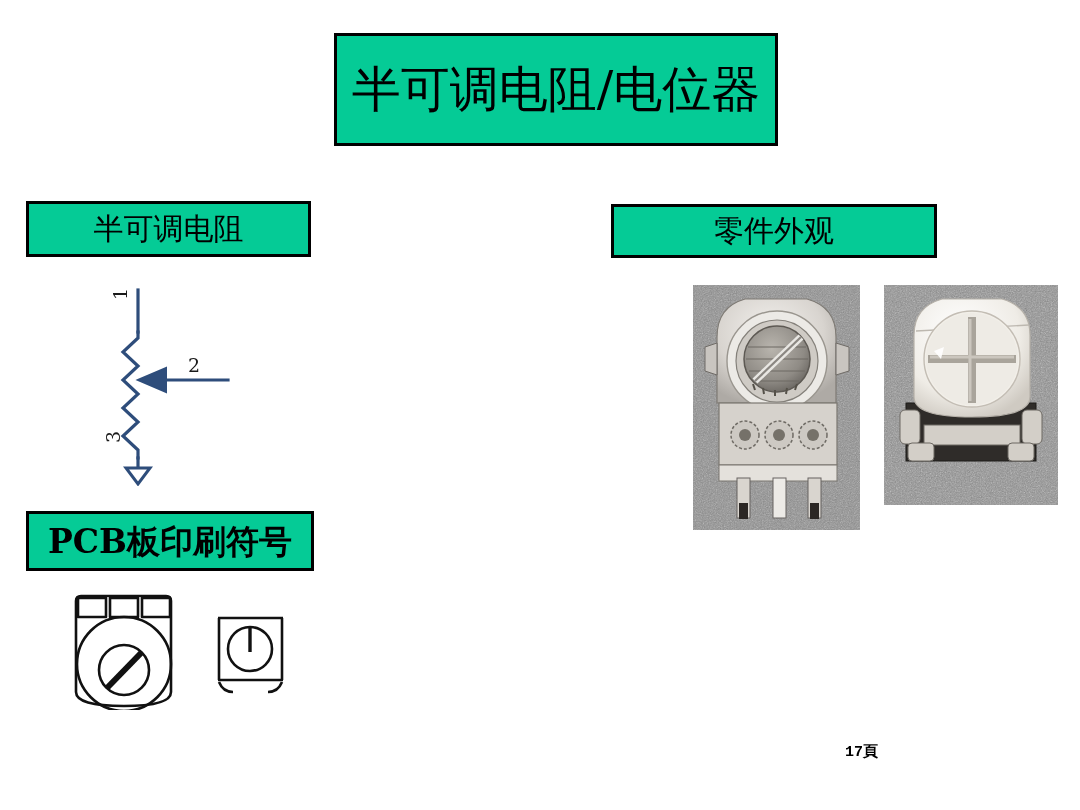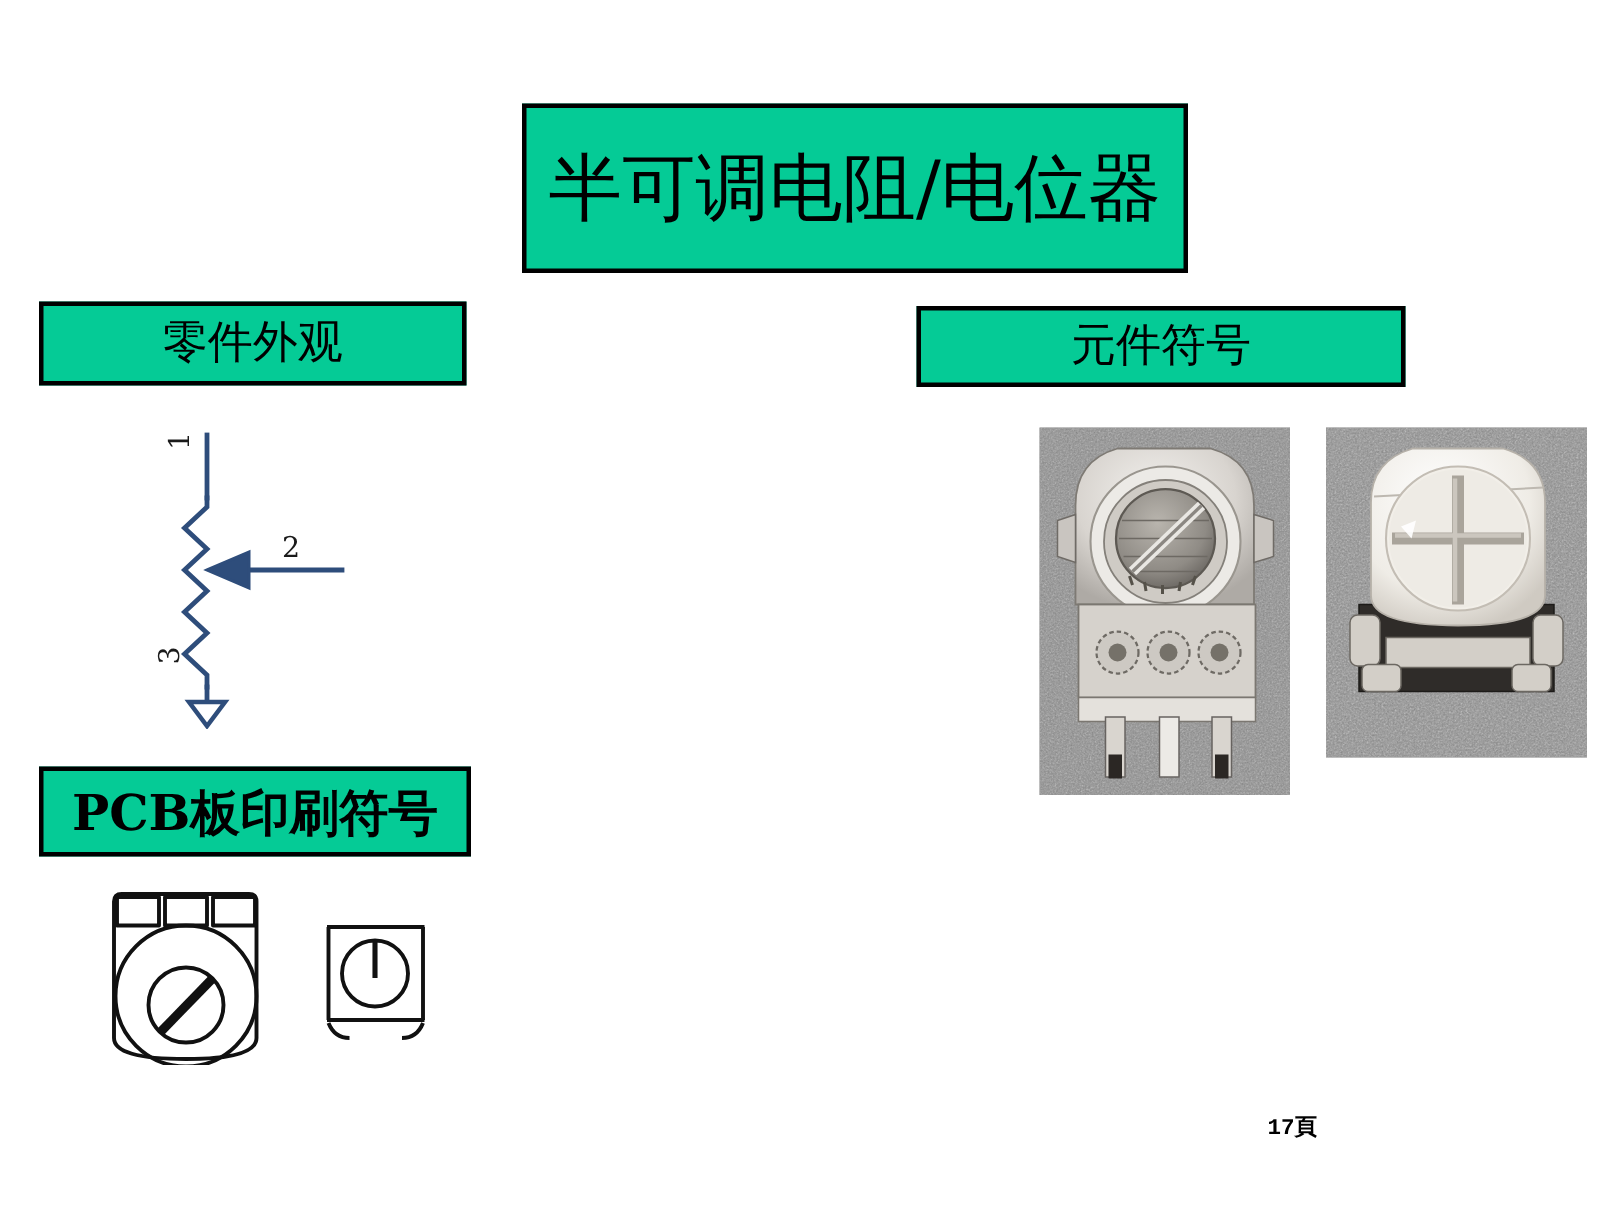--- a/index.html
+++ b/index.html
@@ -30,24 +30,23 @@
     box-sizing: border-box;
     display: flex;
     align-items: center;
     justify-content: center;
     color: #000000;
     font-family: "DejaVu Serif", "Liberation Serif", serif;
     line-height: 1;
     white-space: nowrap;
   }
   #title-box {
-    left: 348px; top: 33px;
+    left: 334px; top: 33px;
     width: 444px; height: 113px;
     font-size: 49px;
-    margin-top: 36px;
   }
   #symbol-header-box {
     left: 26px; top: 201px;
     width: 285px; height: 56px;
     font-size: 30px;
   }
   #photo-header-box {
     left: 611px; top: 204px;
     width: 326px; height: 54px;
     font-size: 30px;
@@ -133,21 +132,21 @@
     white-space: nowrap;
   }
 </style>
 </head>
 <body>
 
 <div class="slide">
 
   <div class="green-box" id="title-box">半可调电阻/电位器</div>
 
-  <div class="green-box" id="symbol-header-box">零件外观</div>
+  <div class="green-box" id="symbol-header-box">半可调电阻</div>
 
   <div id="schematic-symbol">
     <svg width="150" height="210" viewBox="0 0 150 210">
       <g stroke="#2E4D7B" stroke-width="3.2" fill="none" stroke-linecap="square" stroke-linejoin="miter">
 
         <line x1="50" y1="14" x2="50" y2="56"></line>
 
         <polyline points="50,56 50,62 35,76 50,90 35,104 50,118 35,132 50,146 35,160 50,174 50,182"></polyline>
 
         <line x1="50" y1="182" x2="50" y2="192"></line>
@@ -157,21 +156,21 @@
 
       <polygon points="50,104 78,92 78,116" fill="#2E4D7B" stroke="#2E4D7B" stroke-width="2"></polygon>
 
       <polygon points="38,192 62,192 50,208" fill="#ffffff" stroke="#2E4D7B" stroke-width="3" stroke-linejoin="miter"></polygon>
     </svg>
     <span class="term-label" id="term-label-1">1</span>
     <span class="term-label" id="term-label-2">2</span>
     <span class="term-label" id="term-label-3">3</span>
   </div>
 
-  <div class="green-box" id="photo-header-box">元件符号</div>
+  <div class="green-box" id="photo-header-box">零件外观</div>
 
   <div class="photo" id="photo-trimmer-front">
     <svg width="167" height="245" viewBox="0 0 167 245">
       <defs>
         <filter id="speckle1" x="0" y="0" width="100%" height="100%">
           <feTurbulence type="fractalNoise" baseFrequency="0.85" numOctaves="4" result="n"></feTurbulence>
           <feColorMatrix in="n" type="saturate" values="0"></feColorMatrix>
           <feComponentTransfer>
             <feFuncA type="linear" slope="0.75"></feFuncA>
           </feComponentTransfer>

